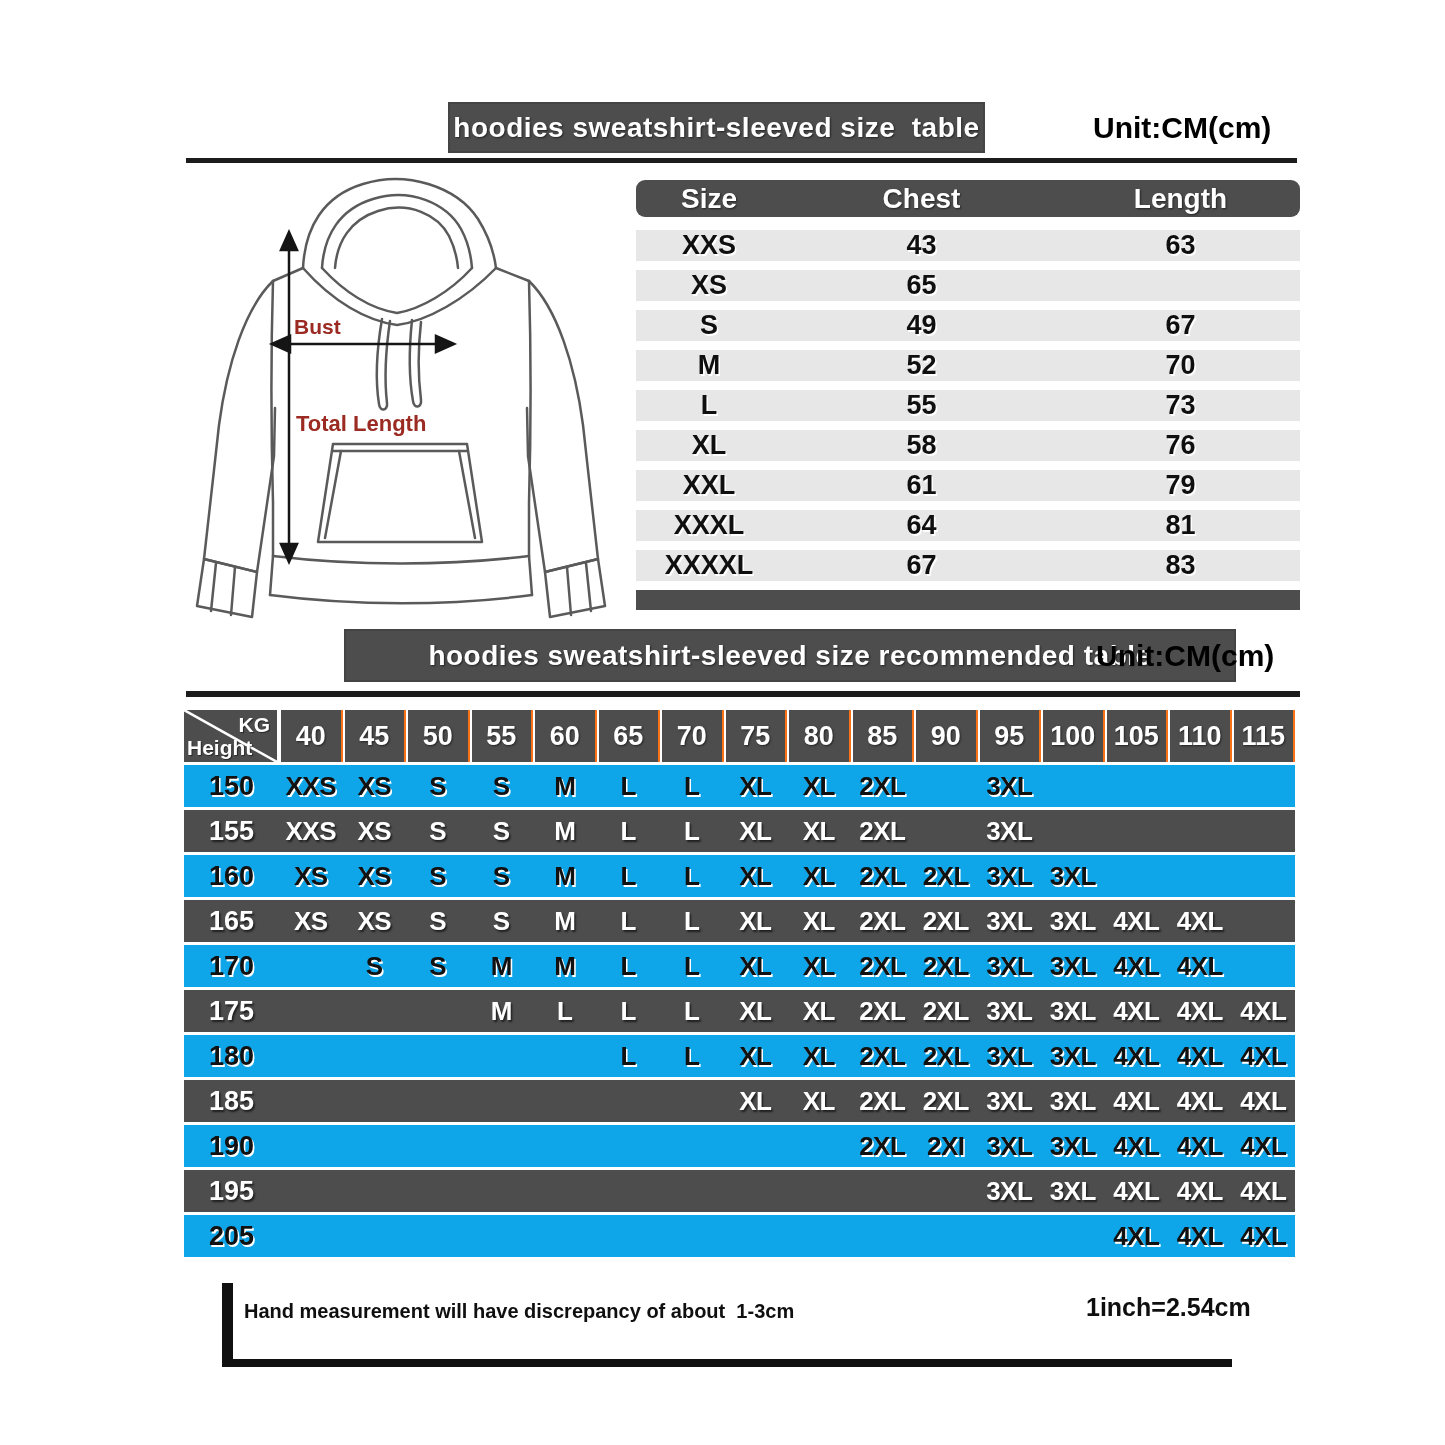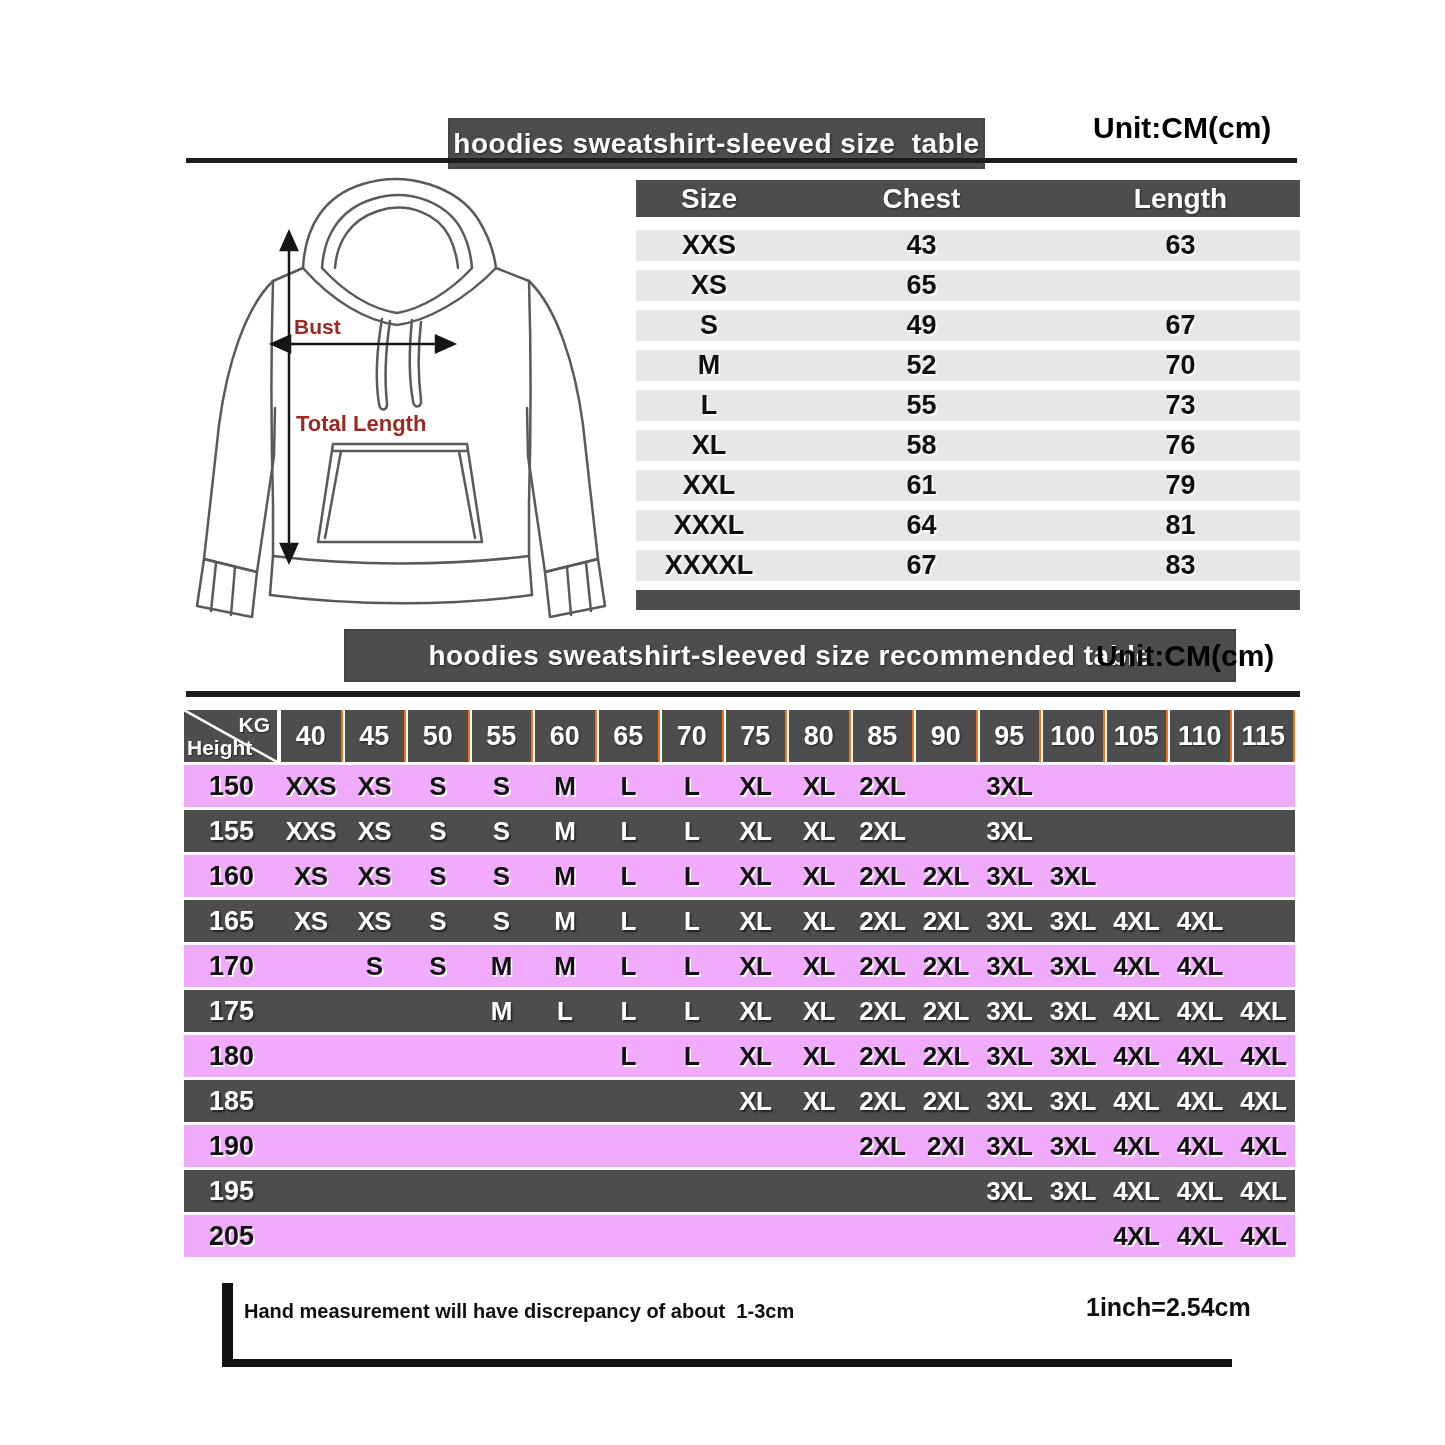--- a/index.html
+++ b/index.html
@@ -3,36 +3,36 @@
 <meta charset="utf-8">
 <style>
   html,body{margin:0;padding:0;background:#fff;}
   .page{position:relative;width:1445px;height:1445px;background:#ffffff;overflow:hidden;
         font-family:"Liberation Sans",sans-serif;font-weight:bold;color:#0f0f0f;}
 
   
   .titlebar{position:absolute;background:#4d4d4d;color:#fff;display:flex;align-items:center;
             justify-content:center;font-size:28px;white-space:pre;letter-spacing:0.5px;
             text-shadow:1px 1px 2px rgba(0,0,0,.55);box-shadow:0 0 0 2px #444;}
-  .bar1{left:450px;top:120px;width:533px;height:47px;}
+  .bar1{left:450px;top:104px;width:533px;height:47px;}
   .bar2{left:346px;top:631px;width:888px;height:49px;}
   .unit{position:absolute;font-size:30px;color:#000;white-space:pre;}
   .unit1{left:1093px;top:111px;}
   .unit2{left:1096px;top:639px;}
   .rule{position:absolute;background:#1c1c1c;}
   .rule1{left:186px;top:158px;width:1111px;height:5px;}
   .rule2{left:186px;top:691px;width:1114px;height:6px;}
 
   
   .hoodie{position:absolute;left:175px;top:168px;width:458px;height:455px;}
 
   
   .sizetable{position:absolute;left:636px;top:180px;width:664px;}
   .st-header{display:flex;height:37px;background:#4d4d4d;color:#fff;margin-bottom:13px;
-             text-shadow:1px 1px 2px rgba(0,0,0,.55);}
+             text-shadow:1px 1px 2px rgba(0,0,0,.55);border-radius:9px;}
   .st-header .st-cell{font-size:28px;}
   .st-row{display:flex;height:31px;background:#e7e7e7;margin-bottom:9px;}
   .st-cell{display:flex;align-items:center;justify-content:center;font-size:27px;}
   .st-cell:nth-child(1){width:22%;}
   .st-cell:nth-child(2){width:42%;}
   .st-cell:nth-child(3){width:36%;}
   .st-bottombar{height:20px;background:#4d4d4d;margin-top:4px;}
   .st-row .st-cell{text-shadow:1.5px 1.5px 0 #fff;}
 
   
@@ -40,21 +40,21 @@
   .m-header{display:flex;height:52px;}
   .m-corner{position:relative;width:95px;background:#4d4d4d;color:#fff;flex:none;
             border-right:2px solid #fff;box-sizing:border-box;}
   .m-corner .kg{position:absolute;top:3px;right:7px;font-size:21px;text-shadow:1px 1px 1px rgba(0,0,0,.5);}
   .m-corner .hgt{position:absolute;bottom:2px;left:3px;font-size:21px;text-shadow:1px 1px 1px rgba(0,0,0,.5);}
   .m-corner svg{position:absolute;left:0;top:0;width:100%;height:100%;}
   .m-hcell{flex:1;background:#4d4d4d;color:#fff;display:flex;align-items:center;justify-content:center;
            font-size:27px;border-left:2px solid #fff;border-right:2px solid #f97316;box-sizing:border-box;
            text-shadow:1px 1px 2px rgba(0,0,0,.55);}
   .m-row{display:flex;height:42px;margin-top:3px;}
-  .m-row.light{background:#f0abfc;color:#111;}
+  .m-row.light{background:#0ea5e9;color:#111;}
   .m-row.dark{background:#4d4d4d;color:#fff;}
   .m-label{width:95px;flex:none;display:flex;align-items:center;justify-content:center;font-size:27px;}
   .m-cell{flex:1;display:flex;align-items:center;justify-content:center;font-size:26px;letter-spacing:-0.5px;}
   .m-row.light .m-cell,.m-row.light .m-label{text-shadow:1.5px 1.5px 0 #fff;}
   .m-row.dark .m-cell,.m-row.dark .m-label{text-shadow:1.5px 1.5px 2px rgba(0,0,0,.6);}
 
   
   .f-vbar{position:absolute;left:222px;top:1283px;width:11px;height:84px;background:#111;}
   .f-hline{position:absolute;left:222px;top:1359px;width:1010px;height:8px;background:#111;}
   .f-note{position:absolute;left:244px;top:1300px;font-size:20px;white-space:pre;}

